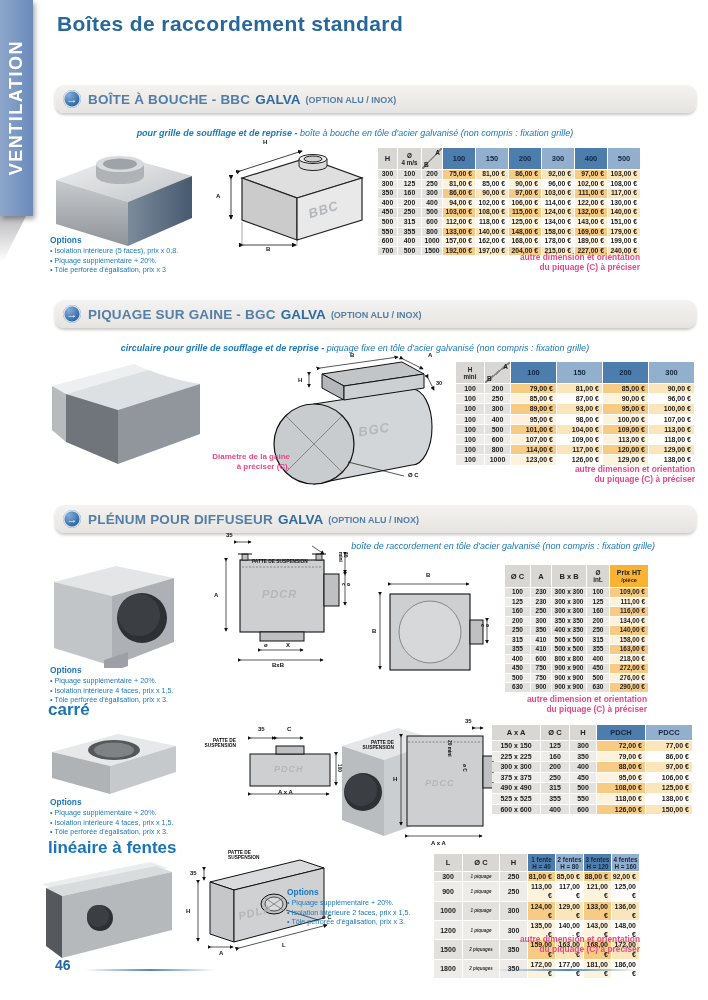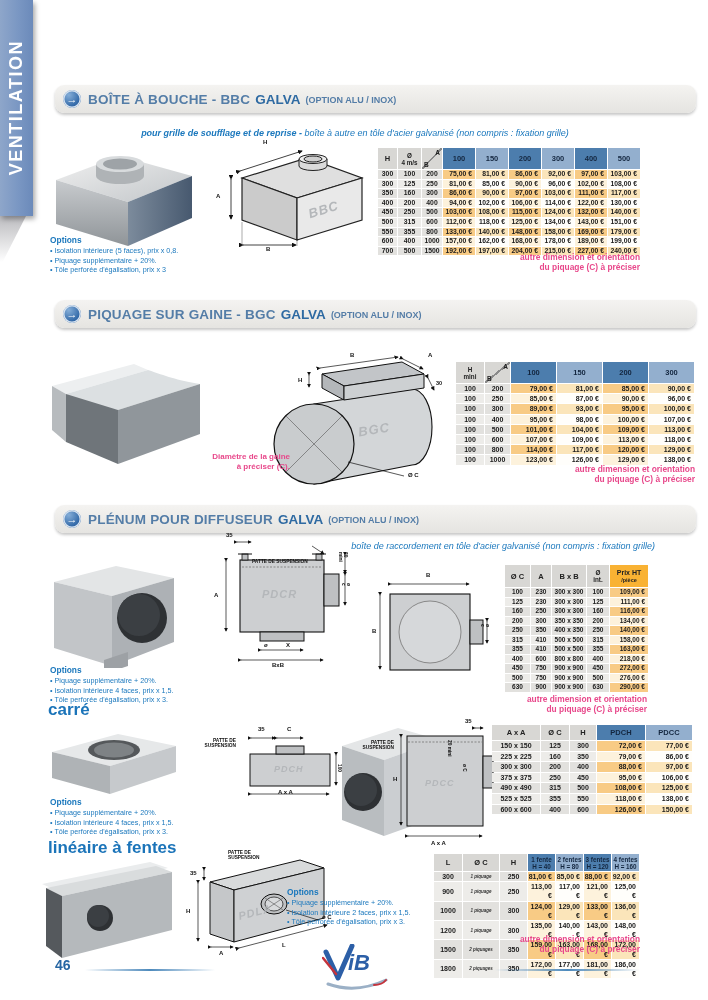--- a/index.html
+++ b/index.html
@@ -109,29 +109,30 @@
   </defs>
 </svg>
 
 <div class="page">
 
   <div class="side-tab">
     <span>VENTILATION</span>
   </div>
   <div class="side-shadow"></div>
 
+  <div class="page-title">Boîtes de raccordement standard</div>
 
   <div class="sec-bar" style="top:85px">
     <span class="arrow-ic">→</span>
     <span class="sec-label">BOÎTE À BOUCHE - BBC</span>
     <span class="sec-strong">GALVA</span>
     <span class="sec-opt">(OPTION ALU / INOX)</span>
   </div>
   <div class="subtitle sub-center" style="top:128px">
-    <span class="sb">pour grille de soufflage et de reprise - </span><span>boîte à autre en tôle d'acier galvanisé (non compris : fixation grille)</span>
+    <span class="sb">pour grille de soufflage et de reprise - </span><span>boîte à bouche en tôle d'acier galvanisé (non compris : fixation grille)</span>
   </div>
 
   <div class="ill" style="left:46px;top:140px">
     <svg width="152" height="108" viewBox="0 0 152 108">
       <polygon points="10,40 74,16 146,36 82,62" fill="url(#gTop)"></polygon>
       <polygon points="10,40 82,62 82,106 10,84" fill="url(#gFront)"></polygon>
       <polygon points="82,62 146,36 146,78 82,106" fill="url(#gSide)"></polygon>
       <path d="M50,24 L50,36 A24,8 0 0 0 98,36 L98,24" fill="#AFB3B6"></path>
       <ellipse cx="74" cy="24" rx="24" ry="8" fill="#D8DBDD"></ellipse>
       <ellipse cx="74" cy="24" rx="17" ry="5.5" fill="#9EA3A7"></ellipse>
@@ -290,20 +291,23 @@
   </div>
   <div class="pink-note" style="left:400px;top:252px;width:240px">autre dimension et orientation
 du piquage (C) à préciser</div>
 
   <div class="sec-bar" style="top:300px">
     <span class="arrow-ic">→</span>
     <span class="sec-label">PIQUAGE SUR GAINE - BGC</span>
     <span class="sec-strong">GALVA</span>
     <span class="sec-opt">(OPTION ALU / INOX)</span>
   </div>
+  <div class="subtitle sub-center" style="top:343px">
+    <span class="sb">circulaire pour grille de soufflage et de reprise - </span><span>piquage fixe en tôle d'acier galvanisé (non compris : fixation grille)</span>
+  </div>
 
   <div class="ill" style="left:48px;top:356px">
     <svg width="168" height="112" viewBox="0 0 168 112">
       <polygon points="4,30 86,8 100,14 18,38" fill="#EDEFF0"></polygon>
       <path d="M18,38 C44,50 52,52 70,54 L152,28 C128,24 118,20 100,14 Z" fill="#DCE0E2"></path>
       <polygon points="4,30 18,38 18,86 4,74" fill="#B7BBBE"></polygon>
       <polygon points="18,38 70,54 70,108 18,86" fill="#6F757A"></polygon>
       <polygon points="70,54 152,28 152,78 70,108" fill="#90969B"></polygon>
     </svg>
   </div>
@@ -842,23 +846,14 @@
           <td class="p1">186,00 €</td>
         </tr>
       </tbody>
   </table>
   <div class="pink-note" style="left:440px;top:934px;width:200px">autre dimension et orientation
 du piquage (C) à préciser</div>
 
   <div class="pagenum">46</div>
   <div class="fline" style="left:85px;width:130px"></div>
   <div class="fline" style="left:495px;width:145px"></div>
-  <div class="logo">
-    <svg width="70" height="48" viewBox="0 0 70 48">
-      <path d="M4 8 L16 34 L30 2" fill="none" stroke="#2C5FA7" stroke-width="5" stroke-linecap="round" stroke-linejoin="round"></path>
-      <path d="M1 14 L14 30" fill="none" stroke="#C4333B" stroke-width="2.5" stroke-linecap="round"></path>
-      <path d="M6 40 Q34 50 64 36" fill="none" stroke="#9BB0C6" stroke-width="3" stroke-linecap="round"></path>
-      <path d="M52 41 Q60 41 64 36" fill="none" stroke="#C4333B" stroke-width="2" stroke-linecap="round"></path>
-    </svg>
-    <span class="ib">iB</span>
-  </div>
 
 </div>
 
 </body></html>

